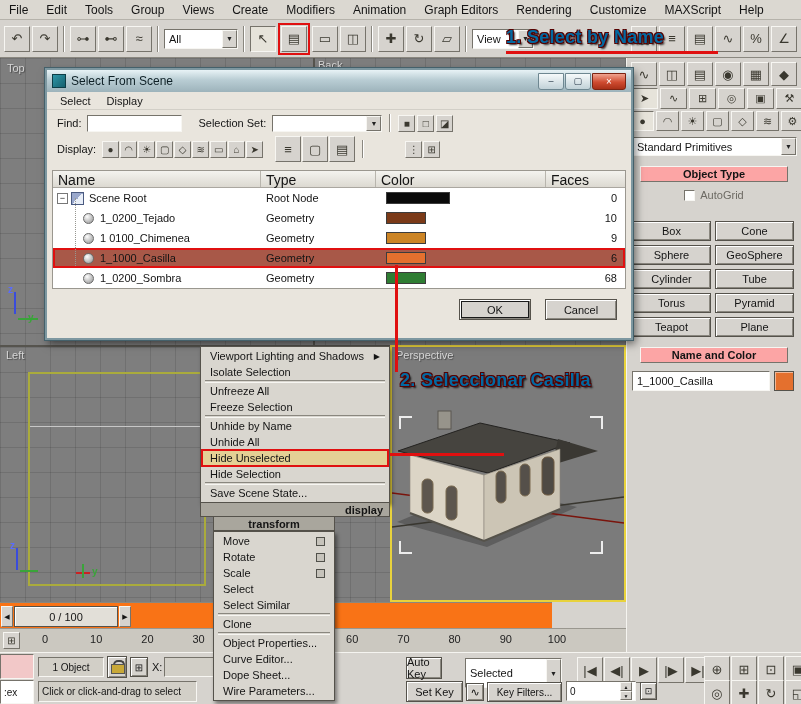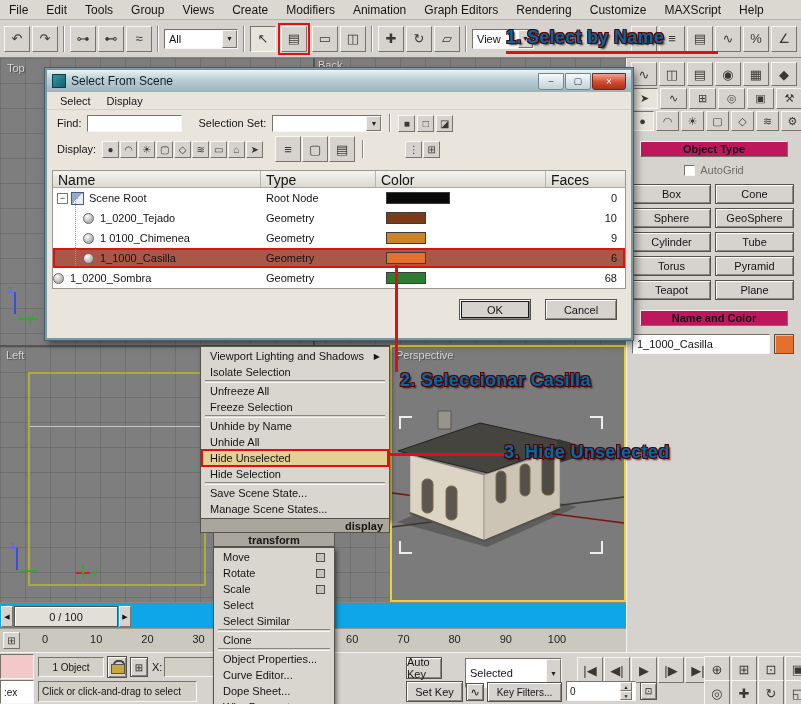--- a/index.html
+++ b/index.html
@@ -34,24 +34,24 @@
 .gz{position:absolute;z-index:2}
 .axis-label{position:absolute;z-index:2;font-size:10px;font-weight:bold}
 
 
 #panel{position:absolute;left:626px;top:58px;width:175px;height:594px;background:#d6d3ce;border-left:1px solid #f5f4f0;z-index:3;padding:2px 3px}
 .prow{display:flex;gap:2px;margin:2px 0 0 1px;flex-wrap:nowrap}
 .prow .icon-btn{width:26px;height:24px}
 .prow .icon-tab{width:27px;height:21px;font-size:11px}
 .prow .icon-cat{width:23px;height:20px;font-size:11px}
 #cat-combo{margin:6px 2px 0;width:165px;height:19px}
-.ro-head{margin:10px 10px 0;height:16px;background:#be185d;border:1px solid;border-color:#f7f6f2 #76736b #76736b #f7f6f2;display:flex;align-items:center;justify-content:center;font-weight:bold;font-size:11px}
+.ro-head{margin:10px 10px 0;height:16px;background:#fca5a5;border:1px solid;border-color:#f7f6f2 #76736b #76736b #f7f6f2;display:flex;align-items:center;justify-content:center;font-weight:bold;font-size:11px}
 #autogrid-row{display:flex;align-items:center;justify-content:center;gap:5px;margin-top:7px;color:#6d6a63}
 .checkbox{width:11px;height:11px;background:#fff;border:1px solid;border-color:#76736b #f7f6f2 #f7f6f2 #76736b}
-#obj-buttons{display:flex;flex-wrap:wrap;gap:4px;margin:8px 2px 0;width:166px}
+#obj-buttons{display:flex;flex-wrap:wrap;gap:4px;margin:20px 2px 0;width:166px}
 .obj-btn{width:79px;height:20px;background:#d6d3ce;border:1px solid #55524b;box-shadow:inset 1px 1px 0 #fff,inset -1px -1px 0 #8a877f;display:flex;align-items:center;justify-content:center;font-size:11px}
 #name-row{display:flex;align-items:center;gap:4px;margin:8px 2px 0}
 #obj-name-field{width:138px;height:20px;background:#fff;border:1px solid;border-color:#76736b #f7f6f2 #f7f6f2 #76736b;display:flex;align-items:center;padding-left:4px}
 #obj-color-swatch{width:20px;height:20px;border:1px solid #55524b;box-shadow:inset 1px 1px 0 rgba(255,255,255,.5)}
 
 
 #dialog{position:absolute;left:45px;top:68px;width:588px;height:272px;background:#e9e5dd;border:2px solid #7d97a0;box-shadow:0 0 0 1px #44606a,3px 4px 8px rgba(0,0,0,.5);z-index:10}
 #dlg-title{height:22px;background:linear-gradient(#e8f3f6,#b9cdd4 45%,#9db3bb);display:flex;align-items:center;padding:0 5px;font-size:12px;color:#0e2026}
 #dlg-icon{width:14px;height:14px;background:linear-gradient(135deg,#2f97a8,#16606e);border:1px solid #0d3d46;margin-right:5px}
 #dlg-title .btns{margin-left:auto;display:flex;gap:1px}
@@ -84,21 +84,21 @@
 .qsection{background:#d9d6cf;border:1px solid #55524b;padding:1px;box-shadow:2px 3px 4px rgba(0,0,0,.45)}
 .qitem{height:16px;display:flex;align-items:center;padding:0 8px;white-space:nowrap}
 .qitem.hl{background:#e4d095;outline:2px solid #e01010;outline-offset:-1px}
 .qsep{height:3px;border-top:1px solid #8a877f;border-bottom:1px solid #f7f6f2;margin:0 3px}
 .qheader{height:14px;background:#a9a69d;border:1px solid #55524b;border-top:none;display:flex;align-items:center;font-weight:bold;padding:0 6px}
 .sub-arrow{margin-left:auto;font-size:8px}
 .set-box{margin-left:auto;width:9px;height:9px;border:1px solid #50504a;background:#c6c3bb;flex:none}
 #qm-transform-wrap{margin-left:13px;width:122px}
 
 
-#slider-row{position:absolute;left:0;top:602px;width:626px;height:26px;background:#0ea5e9;border-top:1px solid #8a877f;z-index:1}
+#slider-row{position:absolute;left:0;top:602px;width:552px;height:26px;background:#f97316;border-top:1px solid #8a877f;z-index:1}
 #slider-handle{position:absolute;left:14px;top:3px;width:104px;height:21px;background:#e2dfd8;border:1px solid #55524b;box-shadow:inset 1px 1px 0 #fff;display:flex;align-items:center;justify-content:center;font-size:11px}
 .sl-arrow{position:absolute;top:3px;width:12px;height:21px;background:#d6d3ce;border:1px solid;border-color:#f7f6f2 #76736b #76736b #f7f6f2;font-size:7px;display:flex;align-items:center;justify-content:center}
 #ruler{position:absolute;left:0;top:628px;width:626px;height:24px;background:#cbc8c0;border-top:1px solid #9a978f;z-index:1}
 .tick-label{position:absolute;width:30px;text-align:center;top:4px;font-size:11px;color:#222}
 
 
 #status{position:absolute;left:0;top:652px;width:801px;height:52px;background:#d6d3ce;border-top:1px solid #f5f4f0;z-index:2}
 .status-field{position:absolute;background:#d2cfc7;border:1px solid;border-color:#76736b #f7f6f2 #f7f6f2 #76736b;display:flex;align-items:center;font-size:10px;padding:0 3px;white-space:nowrap;overflow:hidden}
 .push-btn{position:absolute;background:#d6d3ce;border:1px solid #55524b;box-shadow:inset 1px 1px 0 #fff,inset -1px -1px 0 #8a877f;display:flex;align-items:center;justify-content:center;font-size:11px}
 .lock{position:relative;width:12px;height:14px}
@@ -245,20 +245,24 @@
       </div>
     <div class="prow" id="panel-cats">
         <div class="icon-btn icon-cat pressed">●</div>
         <div class="icon-btn icon-cat">◠</div>
         <div class="icon-btn icon-cat">☀</div>
         <div class="icon-btn icon-cat">▢</div>
         <div class="icon-btn icon-cat">◇</div>
         <div class="icon-btn icon-cat">≋</div>
         <div class="icon-btn icon-cat">⚙</div>
       </div>
+    <div class="combo" id="cat-combo">
+      <span class="cv">Standard Primitives</span>
+      <div class="arrow-btn">▼</div>
+    </div>
     <div class="ro-head">
         <span>Object Type</span>
       </div>
     <div id="autogrid-row">
       <div class="checkbox"></div>
       <span>AutoGrid</span>
     </div>
     <div id="obj-buttons">
         <div class="obj-btn">Box</div>
         <div class="obj-btn">Cone</div>
@@ -472,21 +476,21 @@
               <div class="obj-icon"></div>
               <span>1_1000_Casilla</span>
             </div>
             <div class="cell c-type">Geometry</div>
             <div class="cell c-color">
               <div class="swatch" style="width: 40px; background: rgb(228, 112, 46);"></div>
             </div>
             <div class="cell c-faces">6</div>
           </div>
           <div class="trow">
-            <div class="cell c-name" style="">
+            <div class="cell c-name" style="padding-left: 30px;">
               <div class="obj-icon"></div>
               <span>1_0200_Sombra</span>
             </div>
             <div class="cell c-type">Geometry</div>
             <div class="cell c-color">
               <div class="swatch" style="width: 40px; background: rgb(47, 125, 51);"></div>
             </div>
             <div class="cell c-faces">68</div>
           </div>
         </div>
@@ -528,23 +532,20 @@
         <div class="qitem hl">
           <span>Hide Unselected</span>
         </div>
         <div class="qitem">
           <span>Hide Selection</span>
         </div>
         <div class="qsep"></div>
         <div class="qitem">
           <span>Save Scene State...</span>
         </div>
-        <div class="qitem">
-          <span>Manage Scene States...</span>
-        </div>
       </div>
     <div class="qheader" style="justify-content:flex-end">
         <span>display</span>
       </div>
     <div id="qm-transform-wrap">
       <div class="qheader" style="justify-content:center">
           <span>transform</span>
         </div>
       <div class="qsection" id="qm-transform">
           <div class="qitem">
@@ -581,17 +582,16 @@
           </div>
           <div class="qitem">
             <span>Wire Parameters...</span>
           </div>
         </div>
     </div>
   </div>
 
   <div class="annot" id="annot1">1. Select by Name</div>
   <div class="annot" id="annot2">2. Seleccionar Casilla</div>
-  <div class="annot" id="annot3">3. Hide Unselected</div>
   <div class="annot-line" id="annot2-line"></div>
   <div class="annot-line" id="annot3-line"></div>
 
 </div>
 
 </body></html>

